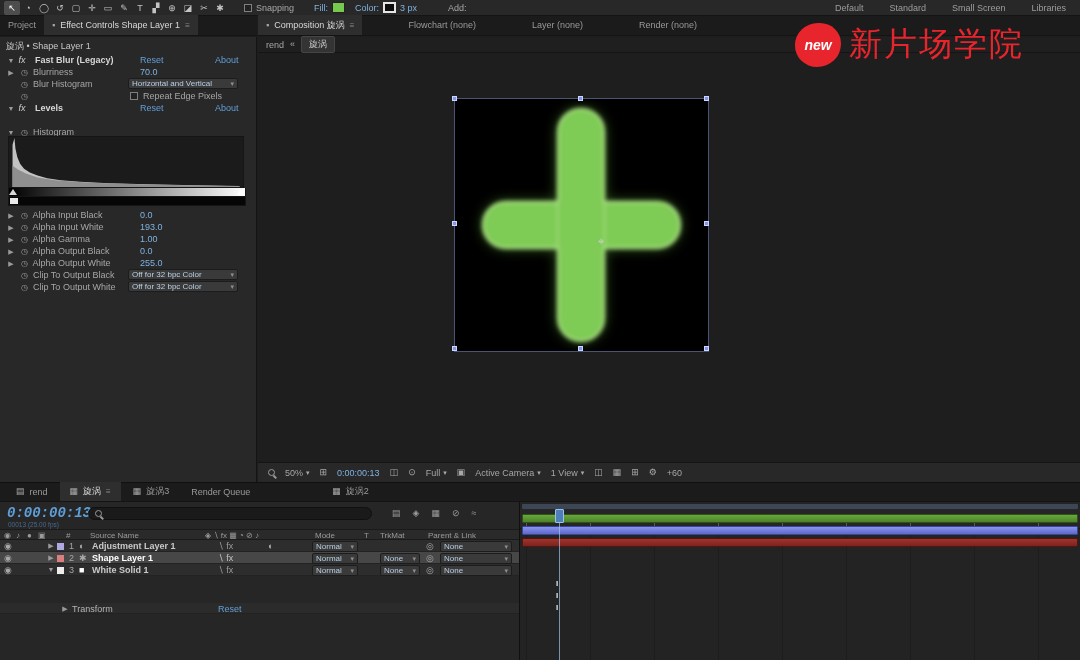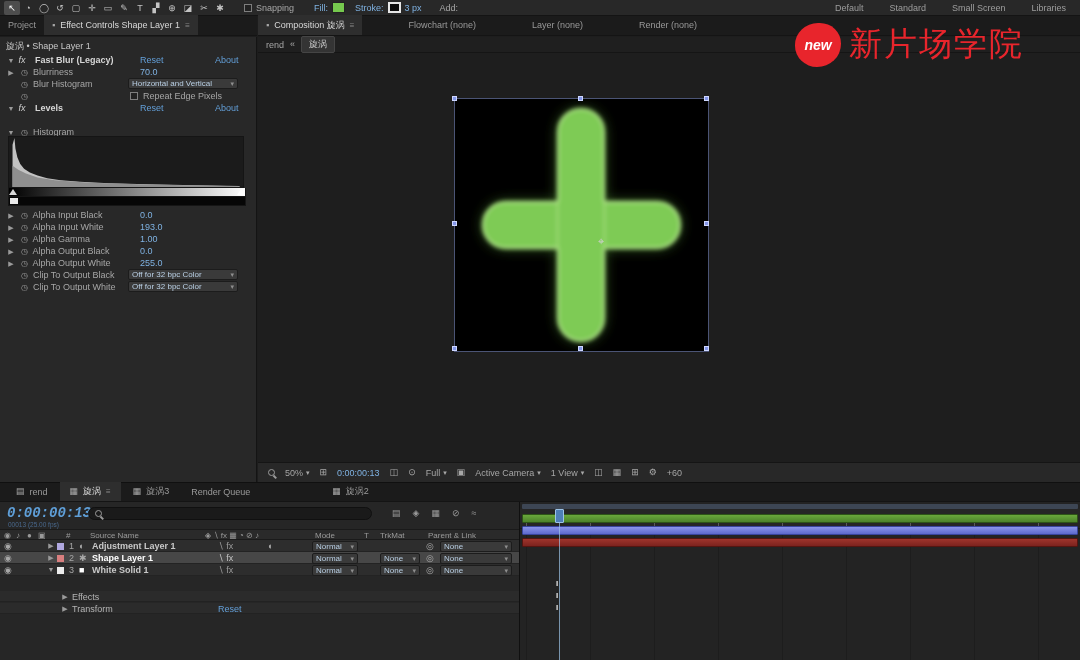--- a/index.html
+++ b/index.html
@@ -121,25 +121,25 @@
     <span class="tool">◪</span>
     <span class="tool">✂</span>
     <span class="tool">✱</span>
     <span class="fx" style="gap:4px;margin-left:16px">
       <span class="cb"></span>
       <span>Snapping</span>
     </span>
     <span class="fx" style="gap:4px;margin-left:20px">
       <span class="blue">Fill:</span>
       <span class="swatch-fill"></span>
-      <span class="blue" style="margin-left:6px">Stroke:</span>
+      <span class="blue" style="margin-left:6px">Color:</span>
       <span class="swatch-stroke"></span>
       <span class="blue">3 px</span>
     </span>
-    <span style="margin-left:18px">Add:</span>
+    <span style="margin-left:31px">Add:</span>
     <span id="workspaces">
       <span>Default</span>
       <span>Standard</span>
       <span>Small Screen</span>
       <span>Libraries</span>
     </span>
   </div>
 
   <div id="tabrow-left" class="tabrow abs">
     <span class="ptab">
@@ -459,24 +459,20 @@
         <span>None</span>
         <span class="car">▾</span>
       </span>
       <span class="lr icon" style="left:426px">◎</span>
       <span class="dd ddm" style="left:440px;width:72px">
         <span>None</span>
         <span class="car">▾</span>
       </span>
     </div>
 
-    <div class="prow" style="top:108px">
-      <span class="lr t" style="left:60px">▶</span>
-      <span class="lr" style="left:72px">Effects</span>
-    </div>
     <div class="prow" style="top:120px">
       <span class="lr t" style="left:60px">▶</span>
       <span class="lr" style="left:72px">Transform</span>
       <span class="lr link" style="left:218px">Reset</span>
     </div>
 
     <div id="tracks">
       <div id="workarea"></div>
       <div id="ruler">
         <span class="rlbl" style="left:2px">:00s</span>

